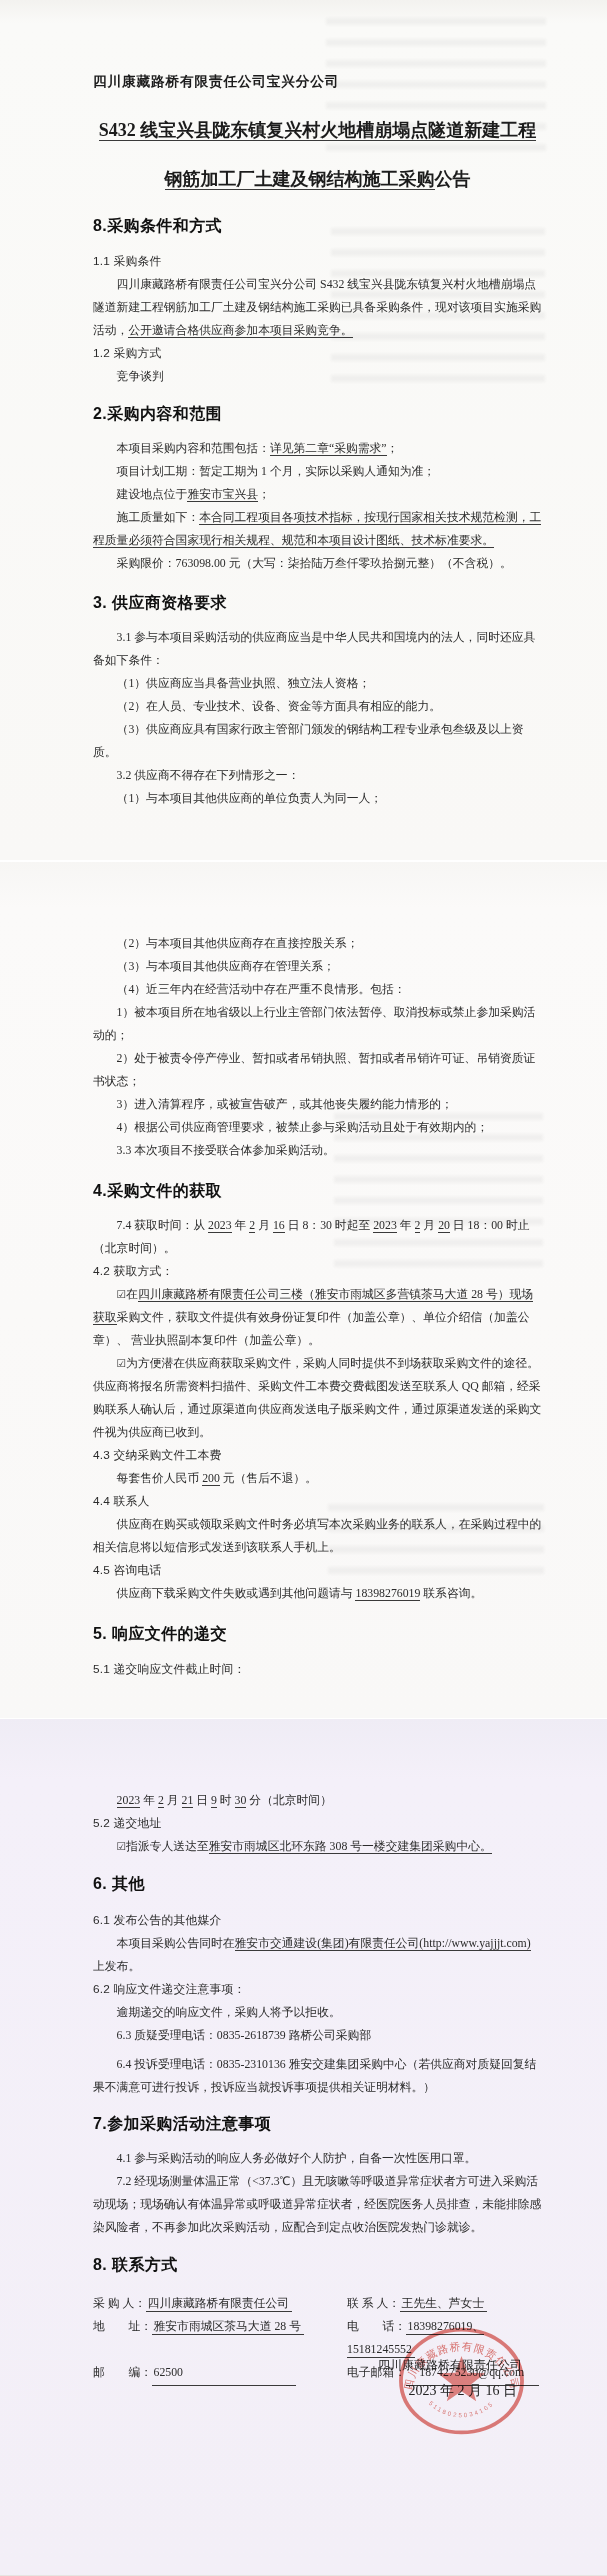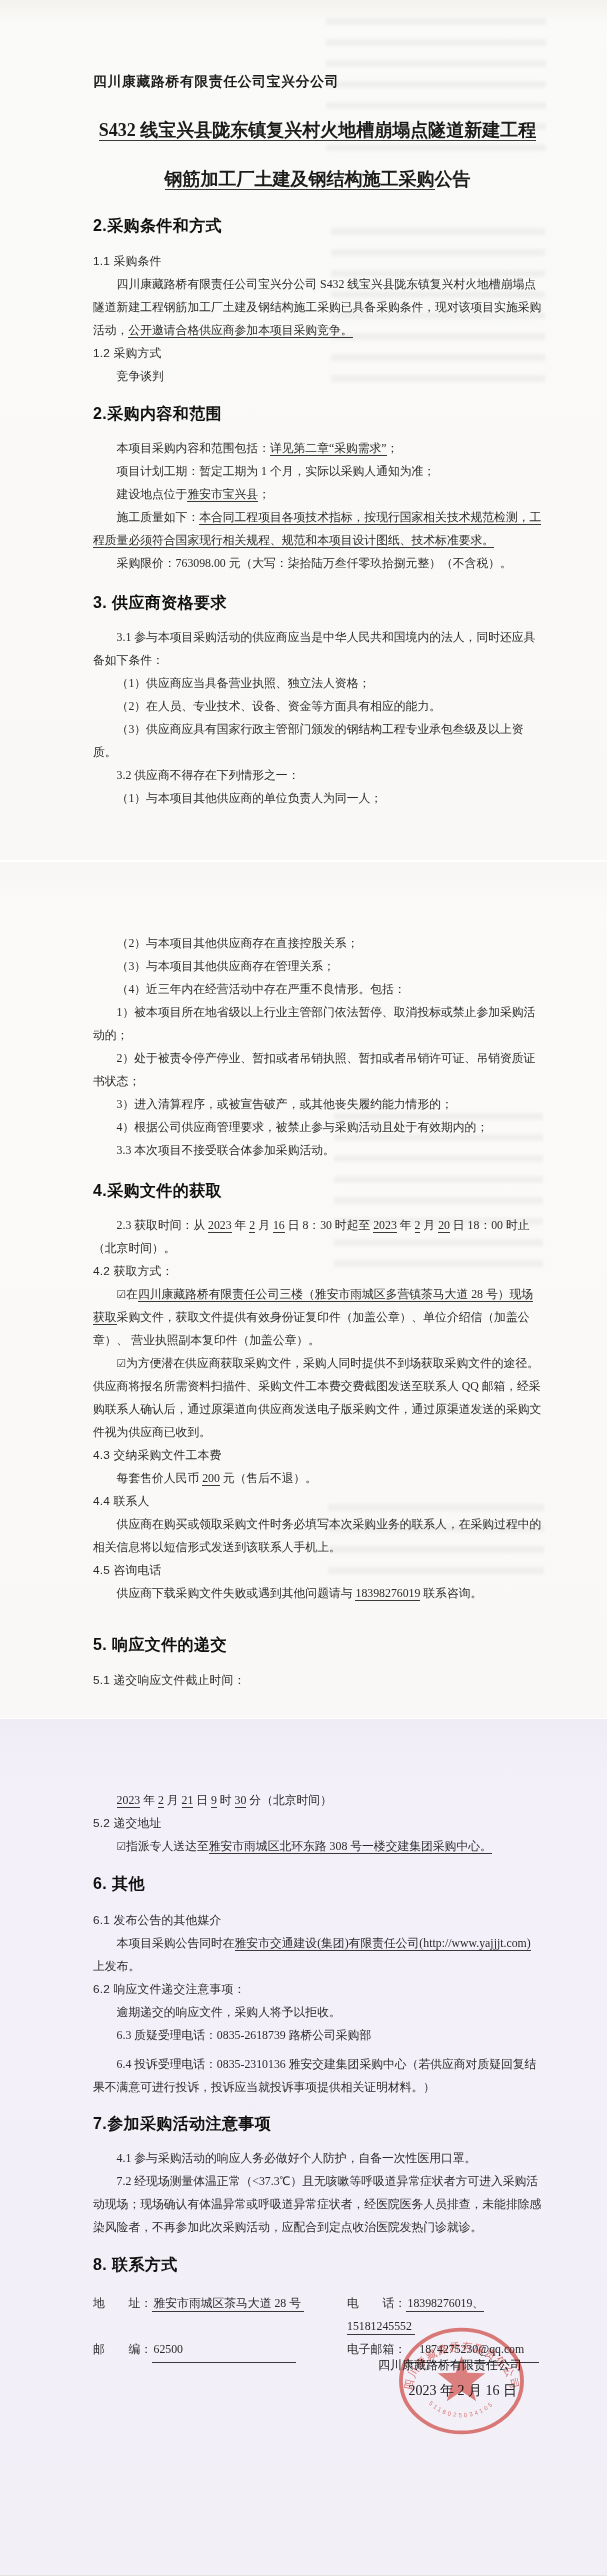--- a/index.html
+++ b/index.html
@@ -52,21 +52,21 @@
 <body>
 
 <div class="page pg1">
   <div class="ghost" style="left:326px; top:18px; width:220px; height:144px;"></div>
   <div class="ghost" style="left:331px; top:228px; width:214px; height:163px;"></div>
   <div class="content" style="padding-top:70px;">
     <h1 class="doc-t">四川康藏路桥有限责任公司宝兴分公司</h1>
     <p class="t2"><span class="u">S432 线宝兴县陇东镇复兴村火地槽崩塌点隧道新建工程</span></p>
     <p class="t2"><span class="u">钢筋加工厂土建及钢结构施工采购</span><span>公告</span></p>
 
-    <h2 class="sec" style="margin-top:21px;">2.采购条件和方式</h2>
+    <h2 class="sec" style="margin-top:21px;">8.采购条件和方式</h2>
     <p class="ln sub">1.1 采购条件</p>
     <p class="ln ind"><span>四川康藏路桥有限责任公司宝兴分公司 S432 线宝兴县陇东镇复兴村火地槽崩塌点隧道新建工程钢筋加工厂土建及钢结构施工采购已具备采购条件，现对该项目实施采购活动，</span><span class="u">公开邀请合格供应商参加本项目采购竞争。</span></p>
     <p class="ln sub">1.2 采购方式</p>
     <p class="ln ind">竞争谈判</p>
 
     <h2 class="sec" style="margin-top:12px;">2.采购内容和范围</h2>
     <p class="ln ind"><span>本项目采购内容和范围包括：</span><span class="u">详见第二章“采购需求”</span><span>；</span></p>
     <p class="ln ind">项目计划工期：暂定工期为 1 个月，实际以采购人通知为准；</p>
     <p class="ln ind"><span>建设地点位于</span><span class="u">雅安市宝兴县</span><span>；</span></p>
     <p class="ln ind"><span>施工质量如下：</span><span class="u">本合同工程项目各项技术指标，按现行国家相关技术规范检测，工程质量必须符合国家现行相关规程、规范和本项目设计图纸、技术标准要求。</span></p>
@@ -91,32 +91,32 @@
     <p class="ln ind">（2）与本项目其他供应商存在直接控股关系；</p>
     <p class="ln ind">（3）与本项目其他供应商存在管理关系；</p>
     <p class="ln ind">（4）近三年内在经营活动中存在严重不良情形。包括：</p>
     <p class="ln ind">1）被本项目所在地省级以上行业主管部门依法暂停、取消投标或禁止参加采购活动的；</p>
     <p class="ln ind">2）处于被责令停产停业、暂扣或者吊销执照、暂扣或者吊销许可证、吊销资质证书状态；</p>
     <p class="ln ind">3）进入清算程序，或被宣告破产，或其他丧失履约能力情形的；</p>
     <p class="ln ind">4）根据公司供应商管理要求，被禁止参与采购活动且处于有效期内的；</p>
     <p class="ln ind">3.3 本次项目不接受联合体参加采购活动。</p>
 
     <h2 class="sec" style="margin-top:15px;">4.采购文件的获取</h2>
-    <p class="ln ind"><span>2.3 获取时间：从 </span><span class="u">2023</span><span> 年 </span><span class="u">2</span><span> 月 </span><span class="u">16</span><span> 日 8：30 时起至 </span><span class="u">2023</span><span> 年 </span><span class="u">2</span><span> 月 </span><span class="u">20</span><span> 日 18：00 时止（北京时间）。</span></p>
+    <p class="ln ind"><span>7.4 获取时间：从 </span><span class="u">2023</span><span> 年 </span><span class="u">2</span><span> 月 </span><span class="u">16</span><span> 日 8：30 时起至 </span><span class="u">2023</span><span> 年 </span><span class="u">2</span><span> 月 </span><span class="u">20</span><span> 日 18：00 时止（北京时间）。</span></p>
     <p class="ln sub">4.2 获取方式：</p>
     <p class="ln ind"><span class="check">☑</span><span>在</span><span class="u">四川康藏路桥有限责任公司三楼（雅安市雨城区多营镇茶马大道 28 号）现场获取</span><span>采购文件，获取文件提供有效身份证复印件（加盖公章）、单位介绍信（加盖公章）、 营业执照副本复印件（加盖公章）。</span></p>
     <p class="ln ind"><span class="check">☑</span><span>为方便潜在供应商获取采购文件，采购人同时提供不到场获取采购文件的途径。供应商将报名所需资料扫描件、采购文件工本费交费截图发送至联系人 QQ 邮箱，经采购联系人确认后，通过原渠道向供应商发送电子版采购文件，通过原渠道发送的采购文件视为供应商已收到。</span></p>
     <p class="ln sub">4.3 交纳采购文件工本费</p>
     <p class="ln ind"><span>每套售价人民币 </span><span class="u">200</span><span> 元（售后不退）。</span></p>
     <p class="ln sub">4.4 联系人</p>
     <p class="ln ind">供应商在购买或领取采购文件时务必填写本次采购业务的联系人，在采购过程中的相关信息将以短信形式发送到该联系人手机上。</p>
     <p class="ln sub">4.5 咨询电话</p>
     <p class="ln ind"><span>供应商下载采购文件失败或遇到其他问题请与 </span><span class="u">18398276019</span><span> 联系咨询。</span></p>
 
-    <h2 class="sec" style="margin-top:26px;">5. 响应文件的递交</h2>
+    <h2 class="sec" style="margin-top:15px;">5. 响应文件的递交</h2>
     <p class="ln sub" style="margin-top:10.6px;">5.1 递交响应文件截止时间：</p>
   </div>
 </div>
 
 <div class="seam"></div>
 
 <div class="page pg3">
   <div class="content" style="padding-top:70px;">
     <p class="ln ind"><span class="u">2023</span><span> 年 </span><span class="u">2</span><span> 月 </span><span class="u">21</span><span> 日 </span><span class="u">9</span><span> 时 </span><span class="u">30</span><span> 分（北京时间）</span></p>
     <p class="ln sub">5.2 递交地址</p>
@@ -129,20 +129,24 @@
     <p class="ln ind">逾期递交的响应文件，采购人将予以拒收。</p>
     <p class="ln ind">6.3 质疑受理电话：0835-2618739 路桥公司采购部</p>
     <p class="ln ind" style="margin-top:6px;">6.4 投诉受理电话：0835-2310136 雅安交建集团采购中心（若供应商对质疑回复结果不满意可进行投诉，投诉应当就投诉事项提供相关证明材料。）</p>
 
     <h2 class="sec" style="margin-top:10.6px;">7.参加采购活动注意事项</h2>
     <p class="ln ind">4.1 参与采购活动的响应人务必做好个人防护，自备一次性医用口罩。</p>
     <p class="ln ind">7.2 经现场测量体温正常（&lt;37.3℃）且无咳嗽等呼吸道异常症状者方可进入采购活动现场；现场确认有体温异常或呼吸道异常症状者，经医院医务人员排查，未能排除感染风险者，不再参加此次采购活动，应配合到定点收治医院发热门诊就诊。</p>
 
     <h2 class="sec" style="margin-top:12px;">8. 联系方式</h2>
     <div class="contact">
+      <div class="crow">
+        <p class="ln ccell"><span>采 购 人：</span><span class="uv">四川康藏路桥有限责任公司</span></p>
+        <p class="ln ccell right"><span>联 系 人：</span><span class="uv">王先生、芦女士</span></p>
+      </div>
       <div class="crow">
         <p class="ln ccell"><span>地　　址：</span><span class="uv">雅安市雨城区茶马大道 28 号</span></p>
         <p class="ln ccell right"><span>电　　话：</span><span class="uv">18398276019、15181245552</span></p>
       </div>
       <div class="crow">
         <p class="ln ccell"><span>邮　　编：</span><span class="uv wzip">62500</span></p>
         <p class="ln ccell right"><span>电子邮箱：</span><span class="uv wmail">1874275230@qq.com</span></p>
       </div>
     </div>
   </div>

